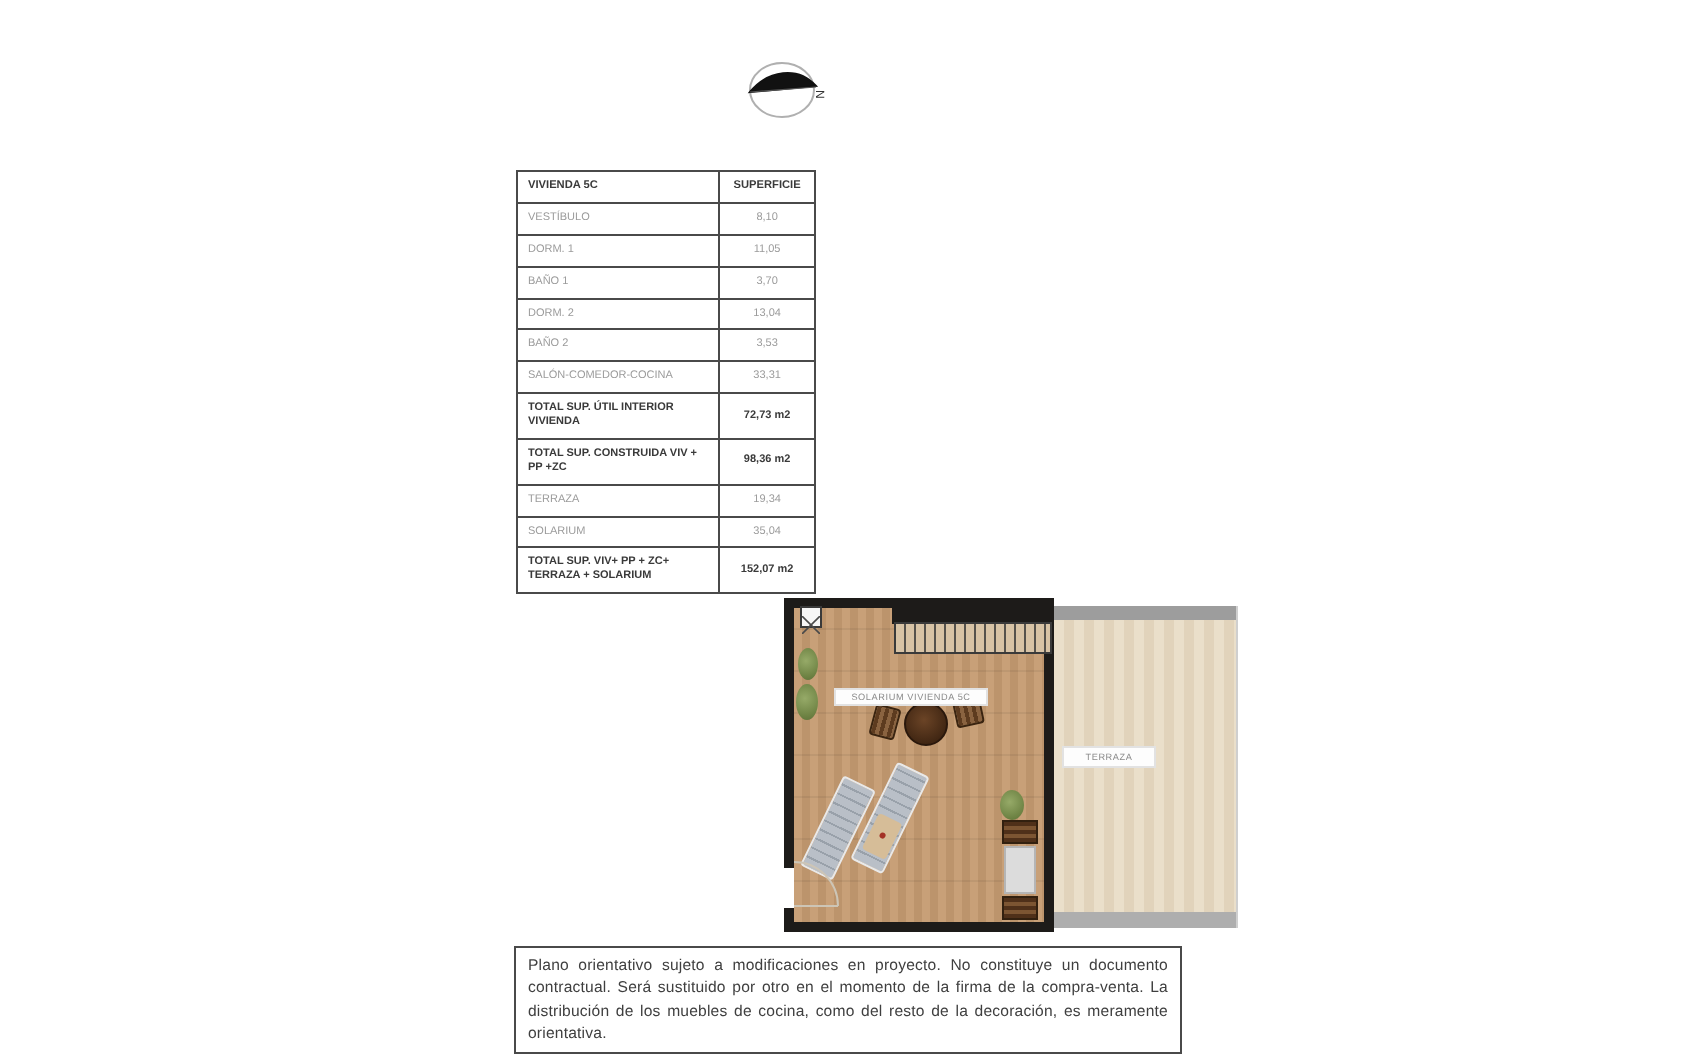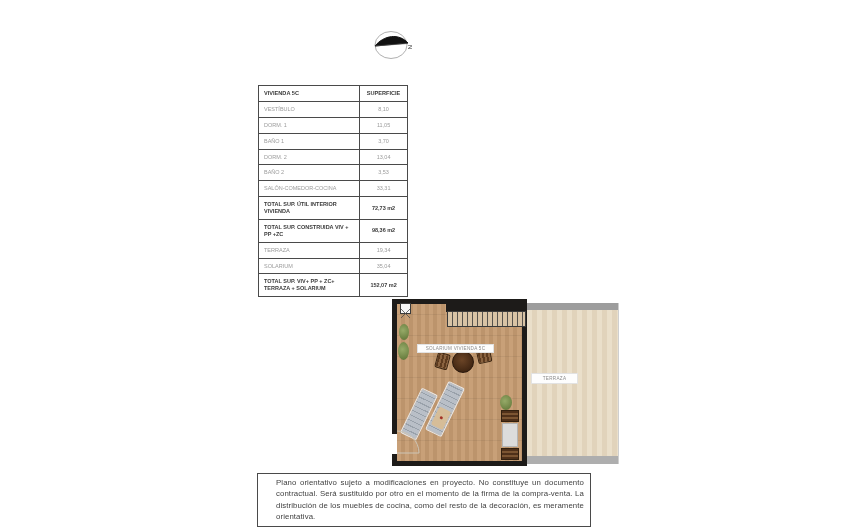--- a/index.html
+++ b/index.html
@@ -70,21 +70,21 @@
   .door-arc { position: absolute; left: 6px; top: 134px; }
 
   .room-label { position: absolute; background: #fdfdfd; border: 1px solid #e2e2e2;
     color: #8a8a8a; font-size: 4.6px; letter-spacing: 0.3px; display: flex; align-items: center;
     justify-content: center; white-space: nowrap; text-transform: uppercase; }
   .label-solarium { left: 27px; top: 48px; width: 77px; height: 9px; }
   .label-terraza  { left: 141px; top: 77px; width: 47px; height: 11px; }
 
   
   .disclaimer { position: absolute; left: 257px; top: 473px; width: 334px;
-    border: 1px solid #4a4a4a; padding: 3px 6px 4px 18px;
+    border: 1px solid #4a4a4a; padding: 3px 6px 4px 6px;
     font-size: 7.8px; line-height: 1.45; color: #3f3f3f; text-align: justify; letter-spacing: 0.1px; }
 </style>
 </head>
 <body>
 
 <div>
 
   <svg class="compass" viewBox="0 0 42 38">
     <ellipse cx="19" cy="19" rx="16" ry="13.5" fill="none" stroke="#b0b0b0" stroke-width="1"></ellipse>
     <path d="M3 20 C 12 9, 27 7, 36 17 L 3 20 Z" fill="#111111" stroke="#111111"></path>

